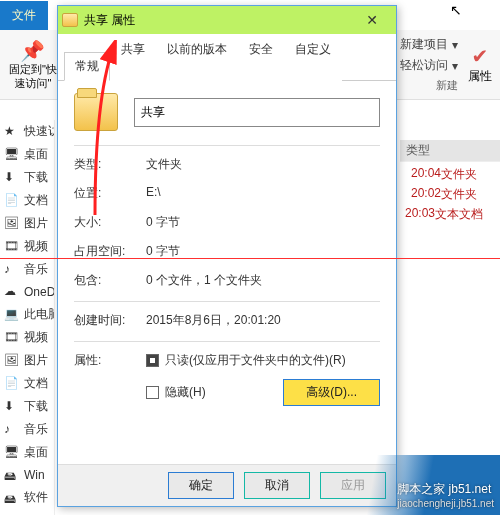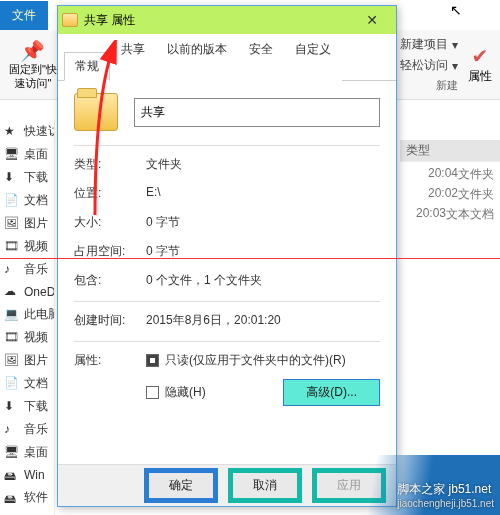--- a/index.html
+++ b/index.html
@@ -13,21 +13,21 @@
 .rb-left .lbl{font-size:11px;text-align:center;line-height:1.2;}
 .rb-right{display:flex;gap:10px;align-items:center;}
 .rb-item{display:flex;align-items:center;gap:4px;color:#444;}
 .rb-icon{width:16px;height:16px;display:inline-block;}
 .rb-group-lbl{align-self:flex-end;color:#666;font-size:11px;}
 .nav-left{position:absolute;left:0;top:120px;width:55px;bottom:0;background:#fff;border-right:1px solid #eee;overflow:hidden;}
 .nav-item{display:flex;align-items:center;gap:4px;padding:3px 4px;white-space:nowrap;color:#333;}
 .nav-item .ic{width:16px;height:16px;flex-shrink:0;}
 .content{position:absolute;left:55px;top:120px;right:0;bottom:0;}
 .listhdr{position:absolute;right:0;top:20px;width:100px;background:#e5e5e5;color:#555;padding:2px 6px;border-bottom:1px solid #eee;}
-.listrow{position:absolute;right:0;width:100px;display:flex;justify-content:flex-end;padding:2px 6px;color:#737373;}
+.listrow{position:absolute;right:6px;width:100px;display:flex;justify-content:center;padding:2px 6px;color:#b91c1c;}
 .hr-red{position:absolute;left:0;top:258px;width:500px;height:1px;background:#ff3030;z-index:50;}
 .cursor{position:absolute;top:2px;left:450px;font-size:14px;color:#000;z-index:60;}
 
 .dlg{position:absolute;left:57px;top:5px;width:340px;height:502px;background:#fff;border:1px solid #5aa2e0;box-shadow:2px 2px 8px rgba(0,0,0,.25);z-index:40;}
 .dlg-titlebar{height:28px;display:flex;align-items:center;justify-content:space-between;padding:0 4px;background:#bef264;}
 .dlg-title{display:flex;align-items:center;gap:6px;}
 .folder-ic{width:16px;height:14px;background:linear-gradient(#ffe9a8,#f3c24b);border:1px solid #caa33c;border-radius:2px;}
 .dlg-close{width:40px;text-align:center;font-size:14px;color:#333;}
 .tabstrip{display:flex;border-bottom:1px solid #ccc;padding-left:6px;gap:0;}
 .tab{padding:5px 10px;border:1px solid transparent;border-bottom:none;color:#333;position:relative;top:1px;background:#fff;}
@@ -38,23 +38,23 @@
 .bigfolder:before{content:"";position:absolute;top:-6px;left:2px;width:18px;height:8px;background:#f7d87b;border:1px solid #caa33c;border-radius:2px 2px 0 0;}
 .namebox{flex:1;border:1px solid #888;padding:5px 6px;}
 .sep{height:1px;background:#ddd;margin:4px 0 10px;}
 .kv{display:flex;margin-bottom:12px;}
 .kv .k{width:72px;color:#333;}
 .kv .v{color:#333;}
 .attr-row{display:flex;align-items:center;margin-bottom:10px;gap:6px;}
 .cb{width:13px;height:13px;border:1px solid #666;display:inline-flex;align-items:center;justify-content:center;}
 .cb.checked{background:#444;}
 .cb.checked:after{content:"";width:5px;height:5px;background:#fff;}
-.adv-btn{margin-left:auto;border:1px solid #2b7cd3;padding:4px 22px;background:#5eead4;color:#222;}
+.adv-btn{margin-left:auto;border:1px solid #2b7cd3;padding:4px 22px;background:#fde047;color:#222;}
 .dlg-footer{position:absolute;bottom:0;left:0;right:0;height:42px;background:#f0f0f0;border-top:1px solid #ddd;display:flex;align-items:center;justify-content:flex-end;gap:10px;padding-right:10px;}
-.fbtn{border:5px solid #14b8a6;background:#e9e9e9;padding:4px 20px;color:#222;}
+.fbtn{border:1px solid #14b8a6;background:#e9e9e9;padding:4px 20px;color:#222;}
 .fbtn.primary{border-color:#2b7cd3;}
 .fbtn.disabled{color:#999;}
 .arrow{position:absolute;left:85px;top:40px;width:60px;height:180px;z-index:45;pointer-events:none;}
 .watermark{position:absolute;right:6px;bottom:6px;z-index:70;color:#fff;font-size:14px;text-shadow:0 0 3px rgba(0,0,0,.6);}
 .watermark .sub{font-size:10px;display:block;color:#ddd;}
 .wm-bg{position:absolute;right:0;bottom:0;width:180px;height:60px;background:linear-gradient(100deg,transparent 0%,transparent 30%,#1e6fb5 60%,#1e6fb5 100%);z-index:65;}
 </style>
 </head>
 <body>
 

